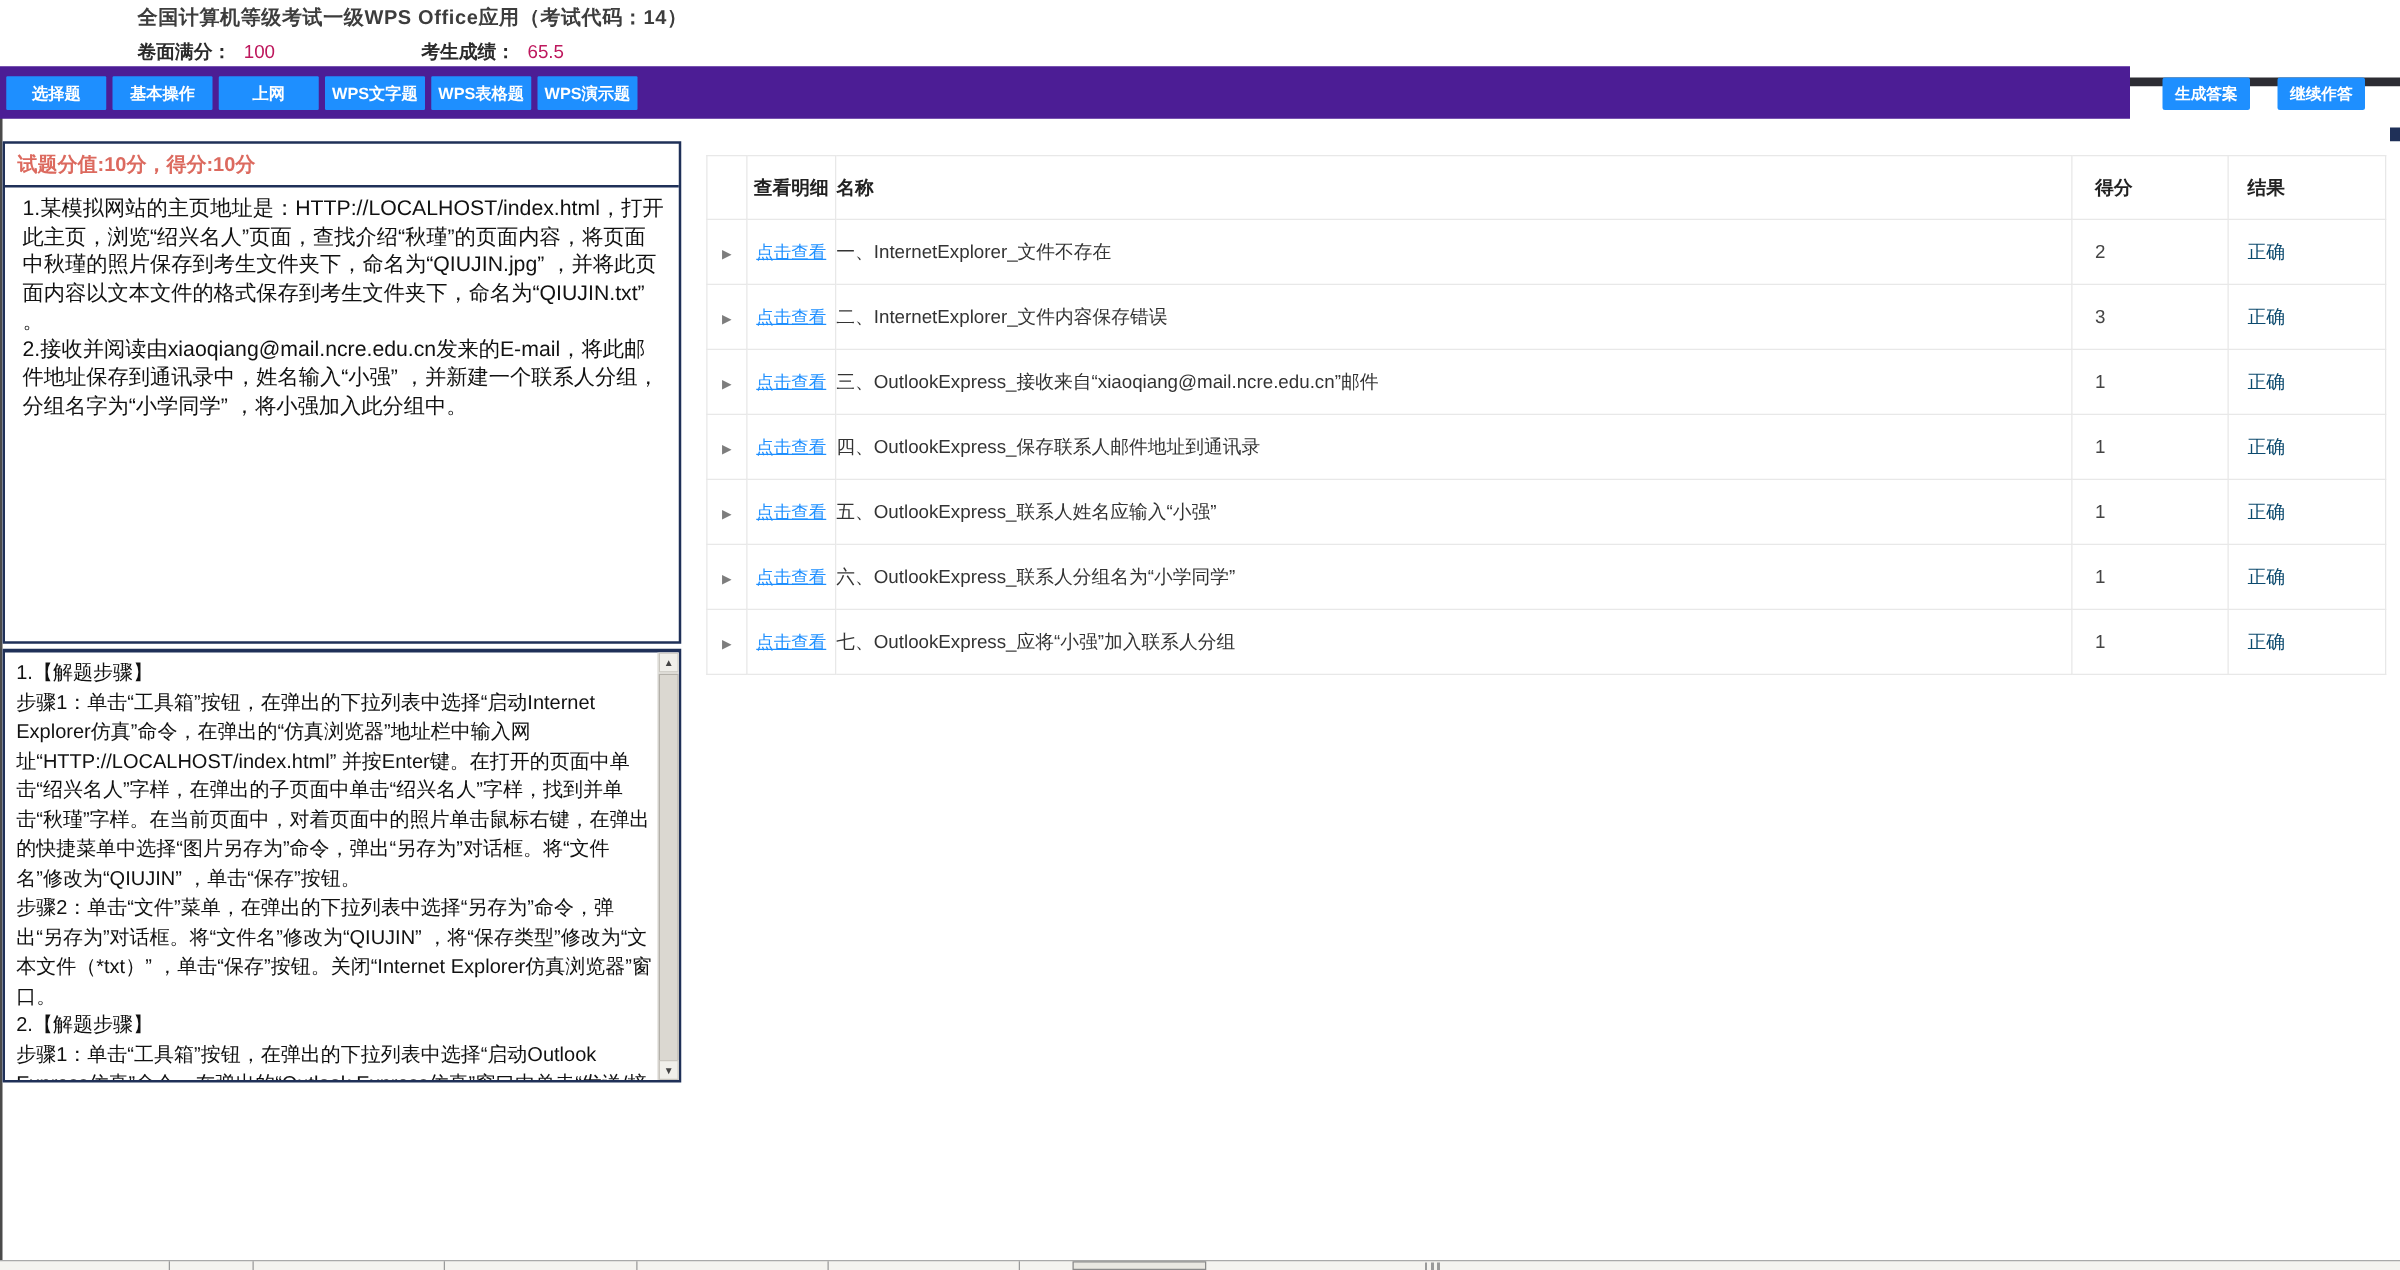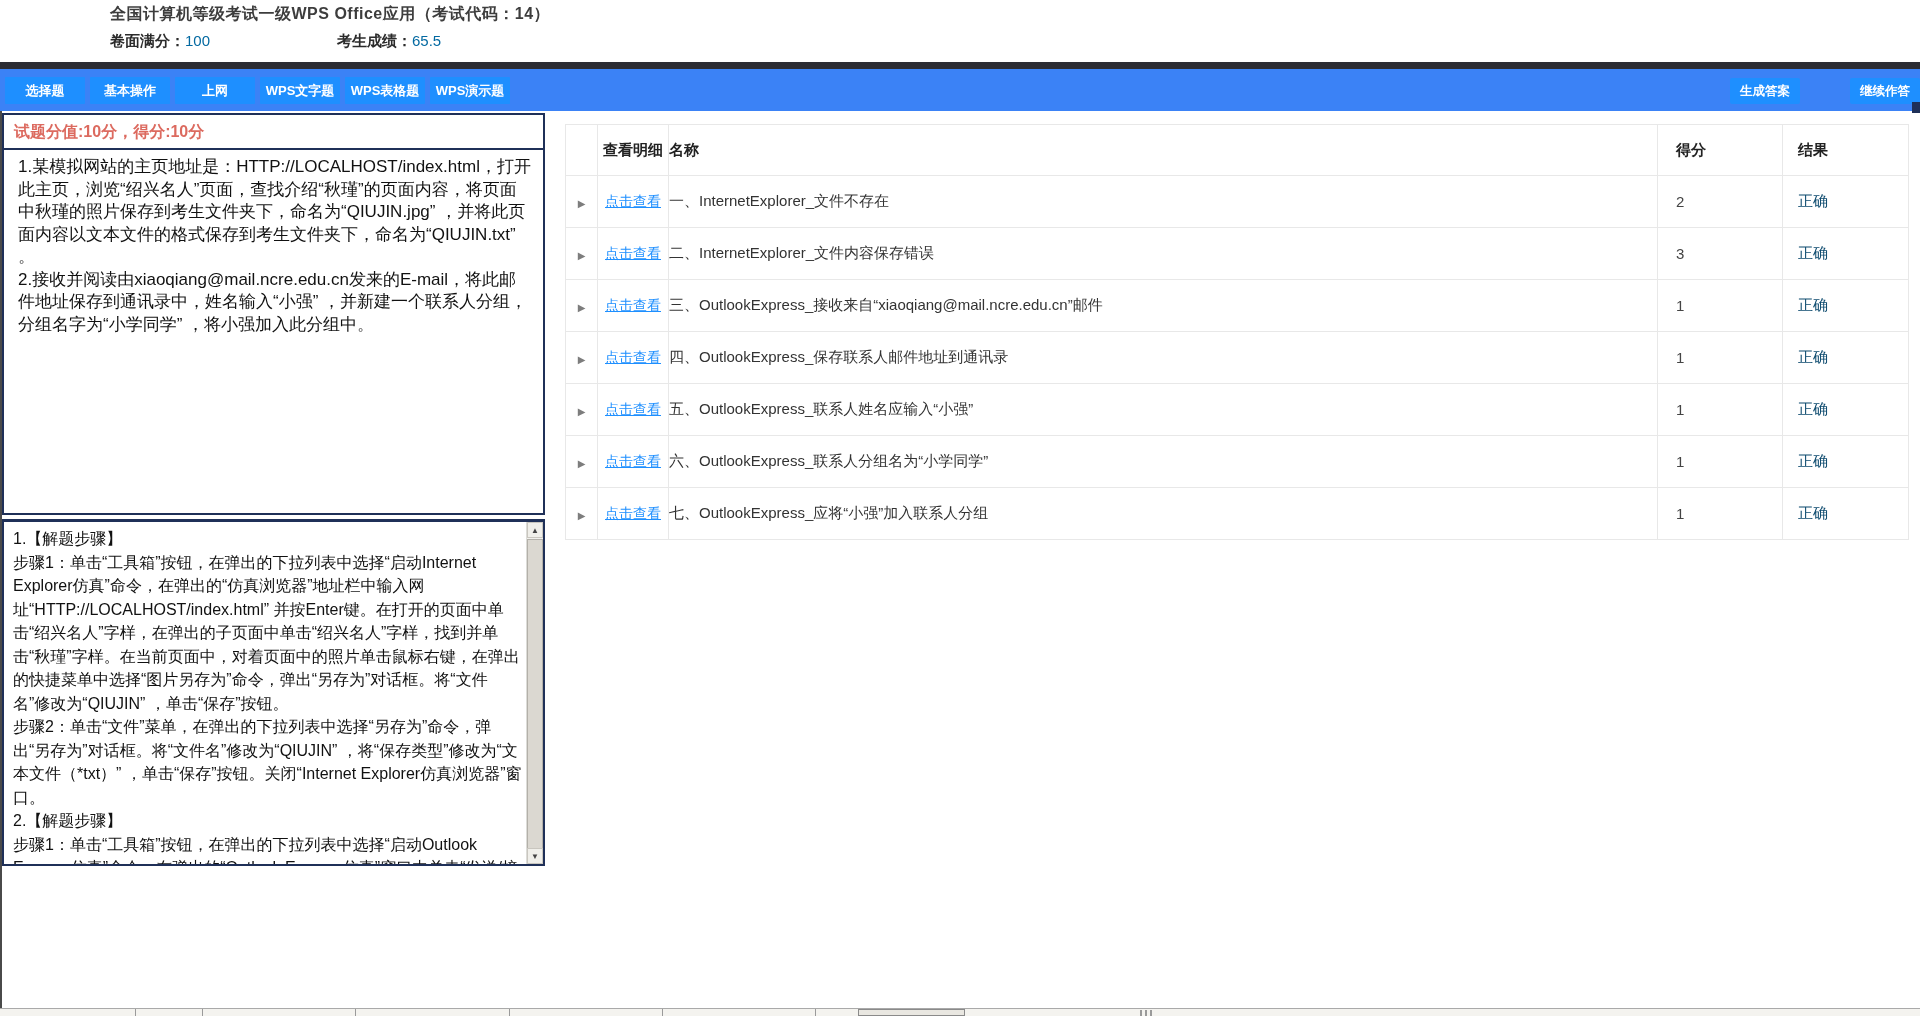--- a/index.html
+++ b/index.html
@@ -5,34 +5,34 @@
   * { margin:0; padding:0; box-sizing:border-box; }
   html,body { width:1920px; height:1016px; background:#fff; overflow:hidden;
               font-family:"Liberation Sans","DejaVu Sans",sans-serif; }
   .screen { position:relative; width:1920px; height:1016px; background:#fff; overflow:hidden; }
 
   
   .top-header { position:absolute; left:0; top:0; width:1920px; height:62px; background:#fff; }
   .exam-title { position:absolute; left:110px; top:4px; font-size:16px; font-weight:bold; color:#3d3d3d; letter-spacing:0.5px; }
   .score-row  { position:absolute; left:110px; top:32px; font-size:15px; color:#222; }
   .score-row .lbl { font-weight:bold; color:#2b2b2b; }
-  .score-row .val { color:#0369a1; }
+  .score-row .val { margin-left:10px; color:#be185d; }
   .score-row .grp2 { position:absolute; left:227px; top:0; white-space:nowrap; }
 
   
   .dark-bar { position:absolute; left:0; top:62px; width:1920px; height:7px; background:#2c2c33; }
   .left-frame { position:absolute; left:0; top:69px; width:2px; height:939px; background:#4a4a4a; }
-  .tab-bar { position:absolute; left:0; top:69px; width:1920px; height:42px; background:#3b82f6; }
+  .tab-bar { position:absolute; left:0; top:53px; width:1704px; height:42px; background:#4c1d95; }
   .tabs { position:absolute; left:5px; top:8px; display:flex; gap:5px; }
   .tab { width:80px; height:27px; background:#1e8fff; color:#fff; border:none; font-size:13px;
          font-weight:bold; font-family:inherit; cursor:pointer; border-radius:1px; }
   .action-btn { position:absolute; top:9px; width:70px; height:26px; background:#1e8fff; color:#fff;
                 border:none; font-size:12.5px; font-weight:bold; font-family:inherit; cursor:pointer; border-radius:2px; }
   .btn-generate { left:1730px; }
-  .btn-continue { left:1822px;margin-left:28px; }
+  .btn-continue { left:1822px; }
   .corner-dot { position:absolute; left:1912px; top:102px; width:8px; height:11px; background:#1f3058; }
 
   
   .question-panel { position:absolute; left:2px; top:113px; width:543px; height:402px;
                     border:2px solid #1f3058; background:#fff; }
   .score-line { padding:7px 10px 5px 10px; color:#dc6a5f; font-size:16px; font-weight:bold; }
   .q-divider { height:2px; background:#1f3058; }
   .question-text { padding:6px 12px 0 14px; font-size:17px; line-height:22.5px; color:#111;
                    white-space:pre-wrap; }
 

